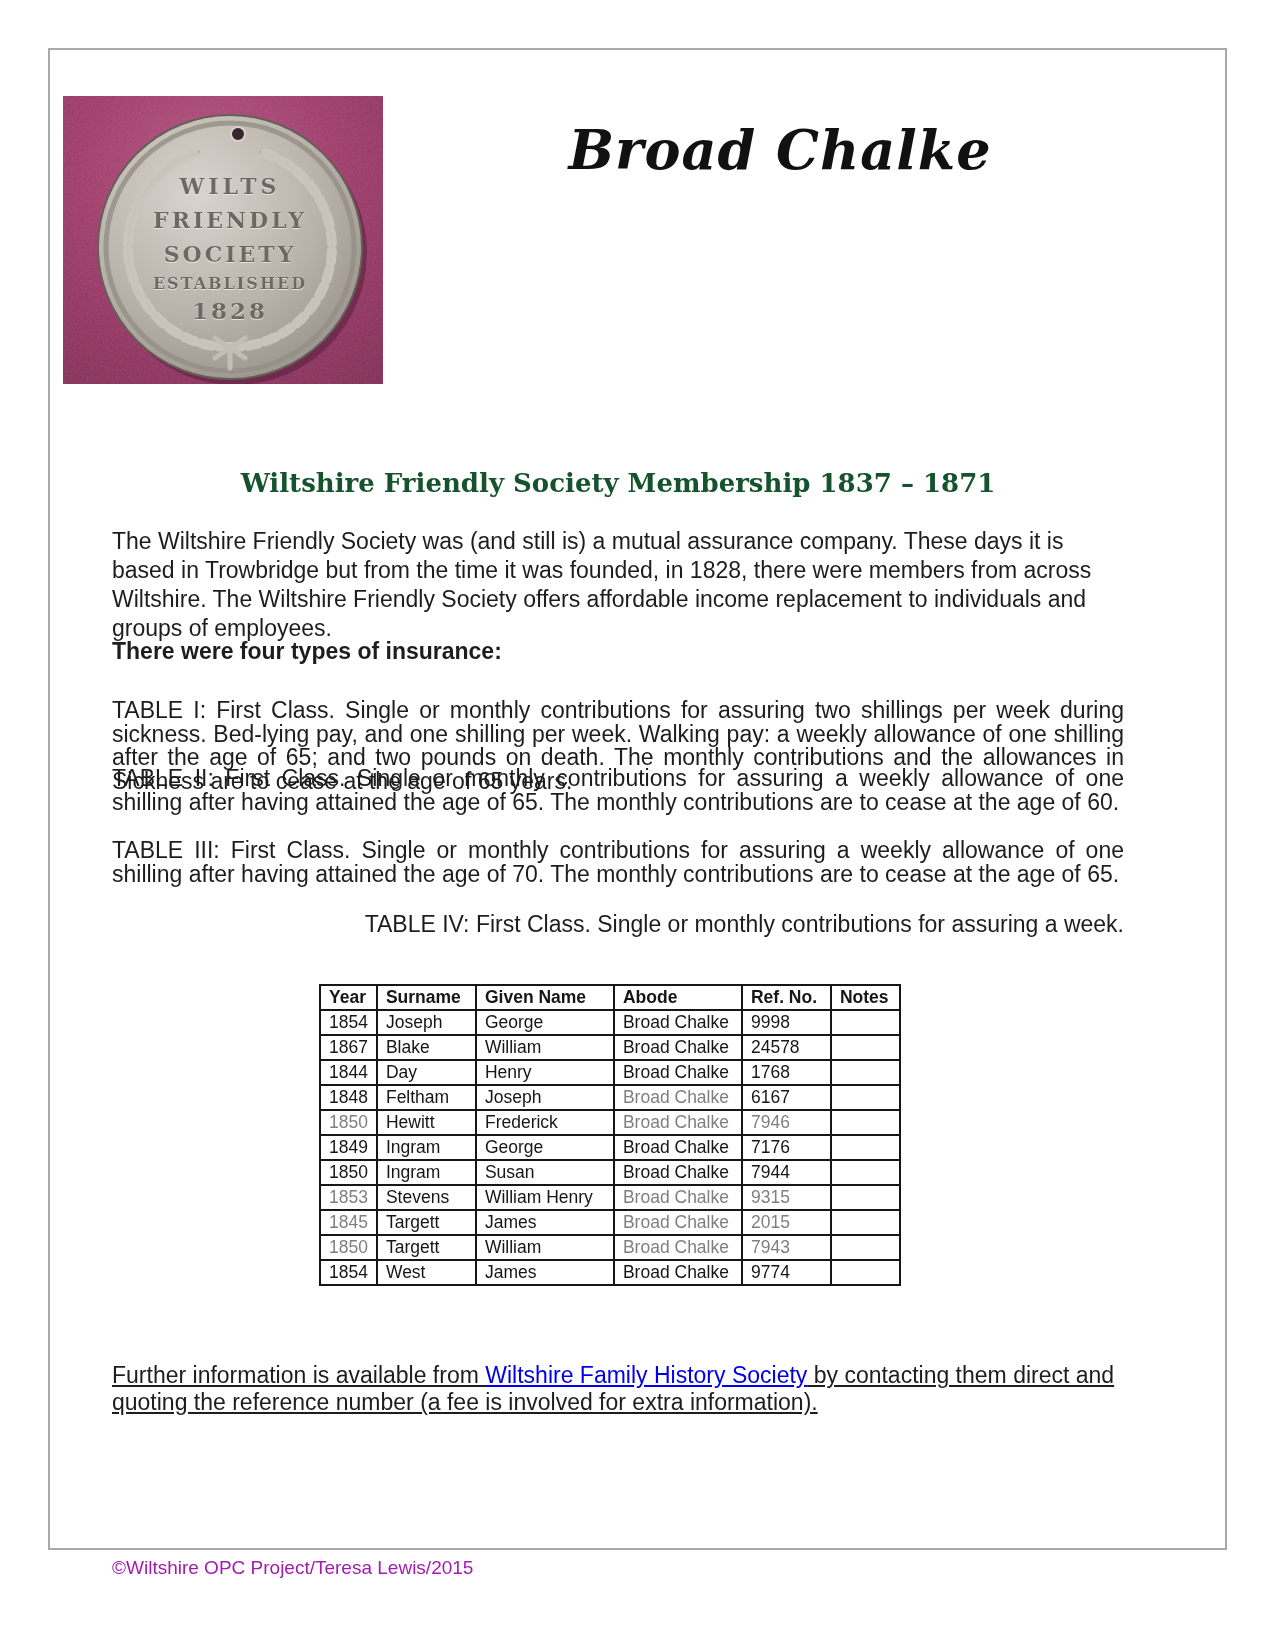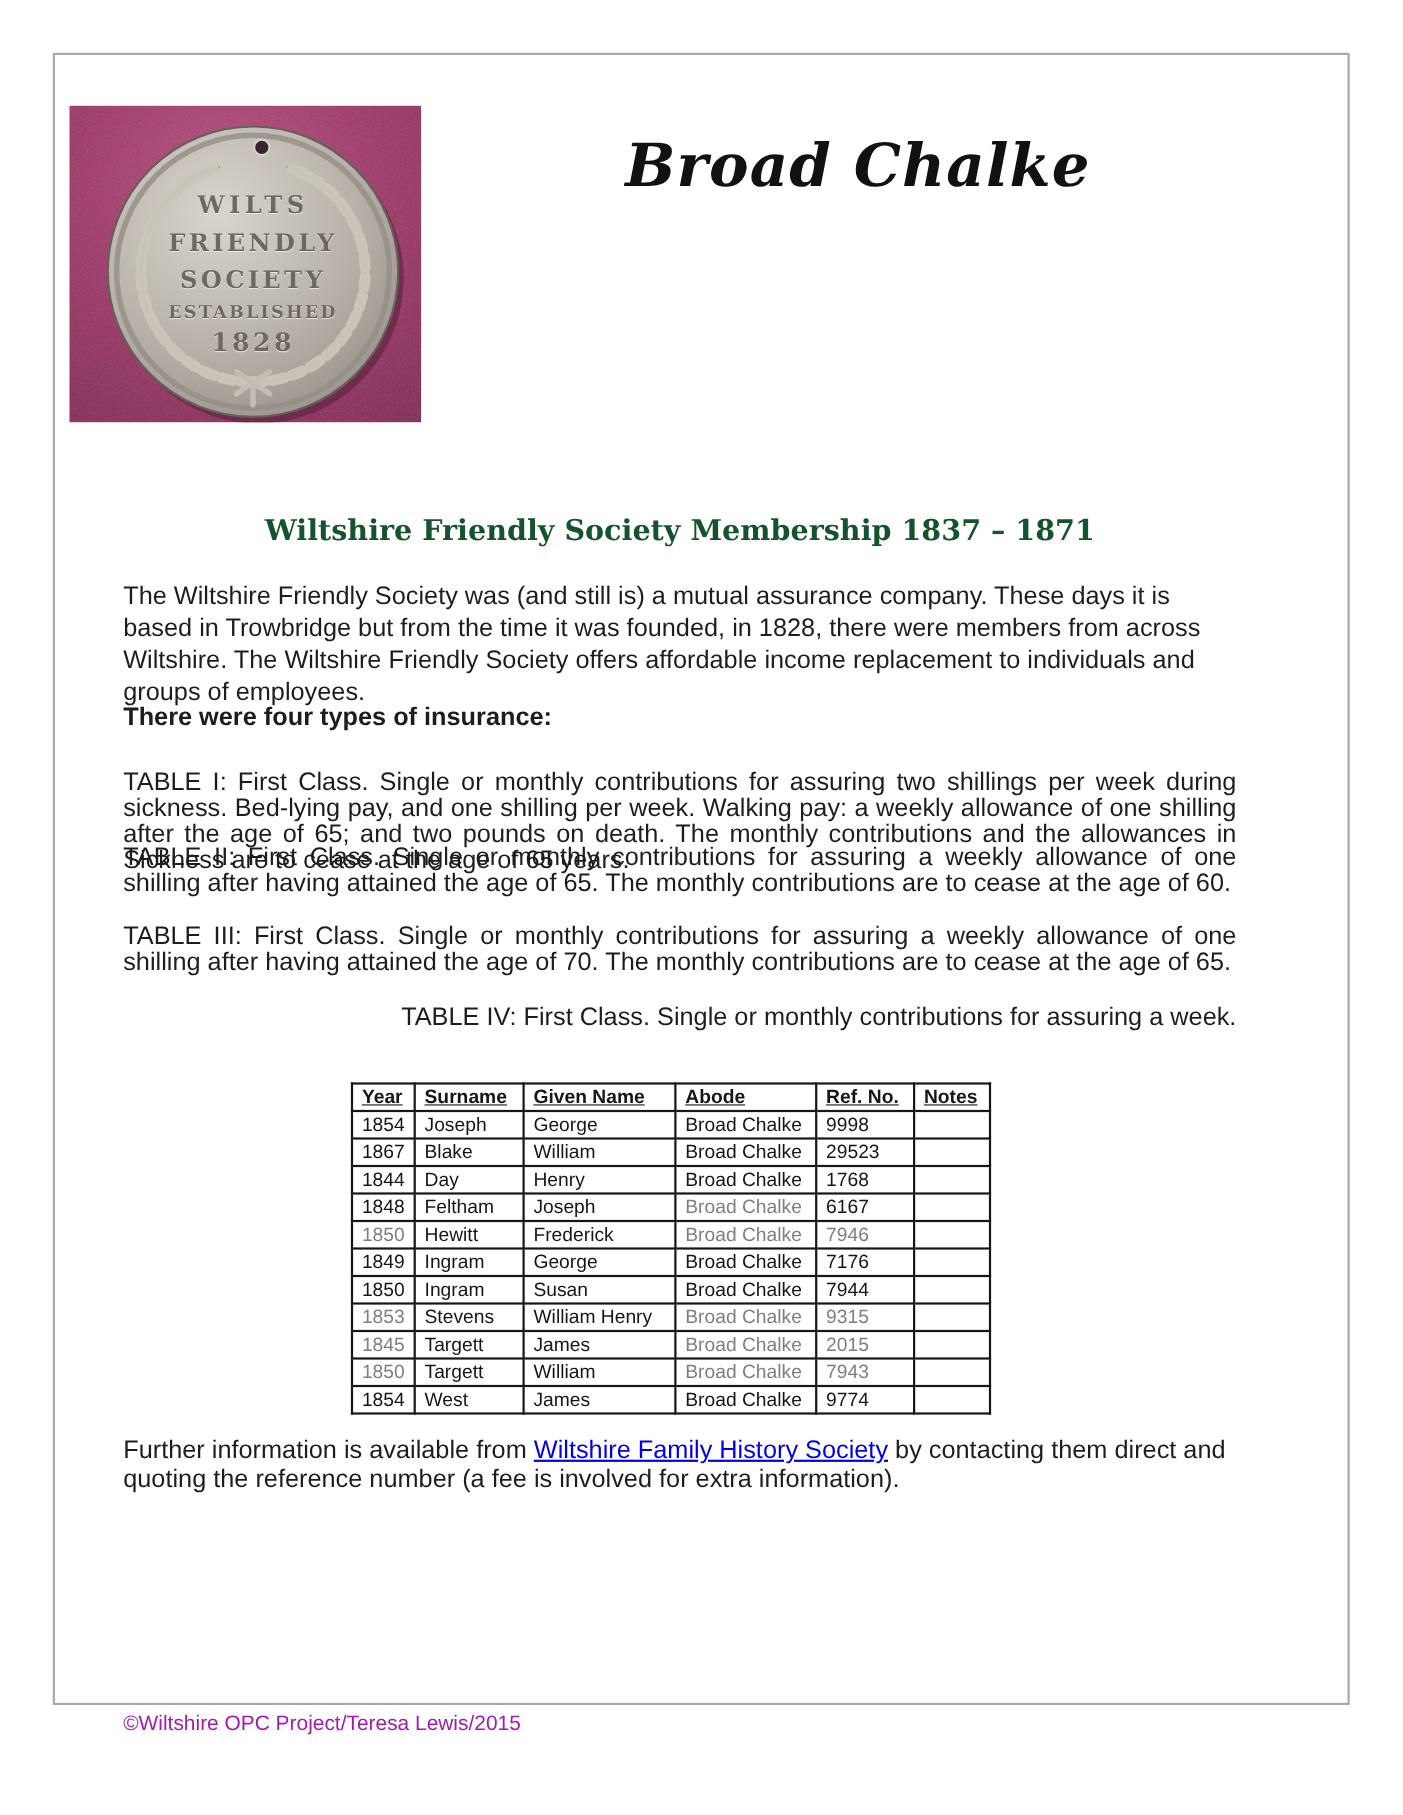--- a/index.html
+++ b/index.html
@@ -35,25 +35,25 @@
   .tp3{top:913px;text-align:right;}
   
   .membership-table{
     position:absolute;left:319px;top:984px;border-collapse:collapse;
     font-size:17.5px;color:#161616;
   }
   .membership-table th,.membership-table td{
     border:2px solid #161616;height:23px;line-height:23px;
     padding:0 8px;text-align:left;white-space:nowrap;font-size:17.5px;
   }
-  .membership-table th{font-weight:bold;text-decoration:underline;}
+  .membership-table th{font-weight:bold;}
   .membership-table td.muted{color:#7f7f7f;}
   .col-year{width:52px;}.col-surname{width:99px;}.col-given{width:138px;}
   .col-abode{width:128px;}.col-ref{width:89px;}.col-notes{width:69px;}
-  .further{top:1304px;line-height:27px;}
+  .further{top:1362px;line-height:27px;text-decoration:underline;}
   .further a{color:#0000e8;text-decoration:underline;cursor:pointer;}
   .copyright{
     position:absolute;left:112px;top:1557px;font-size:19px;color:#a21caf;
   }
 </style>
 </head>
 <body>
 
 <div class="page-border"></div>
 
@@ -147,21 +147,21 @@
         <td>George</td>
         <td>Broad Chalke</td>
         <td>9998</td>
         <td></td>
       </tr>
       <tr>
         <td>1867</td>
         <td>Blake</td>
         <td>William</td>
         <td>Broad Chalke</td>
-        <td>29523</td>
+        <td>24578</td>
         <td></td>
       </tr>
       <tr>
         <td>1844</td>
         <td>Day</td>
         <td>Henry</td>
         <td>Broad Chalke</td>
         <td>1768</td>
         <td></td>
       </tr>

